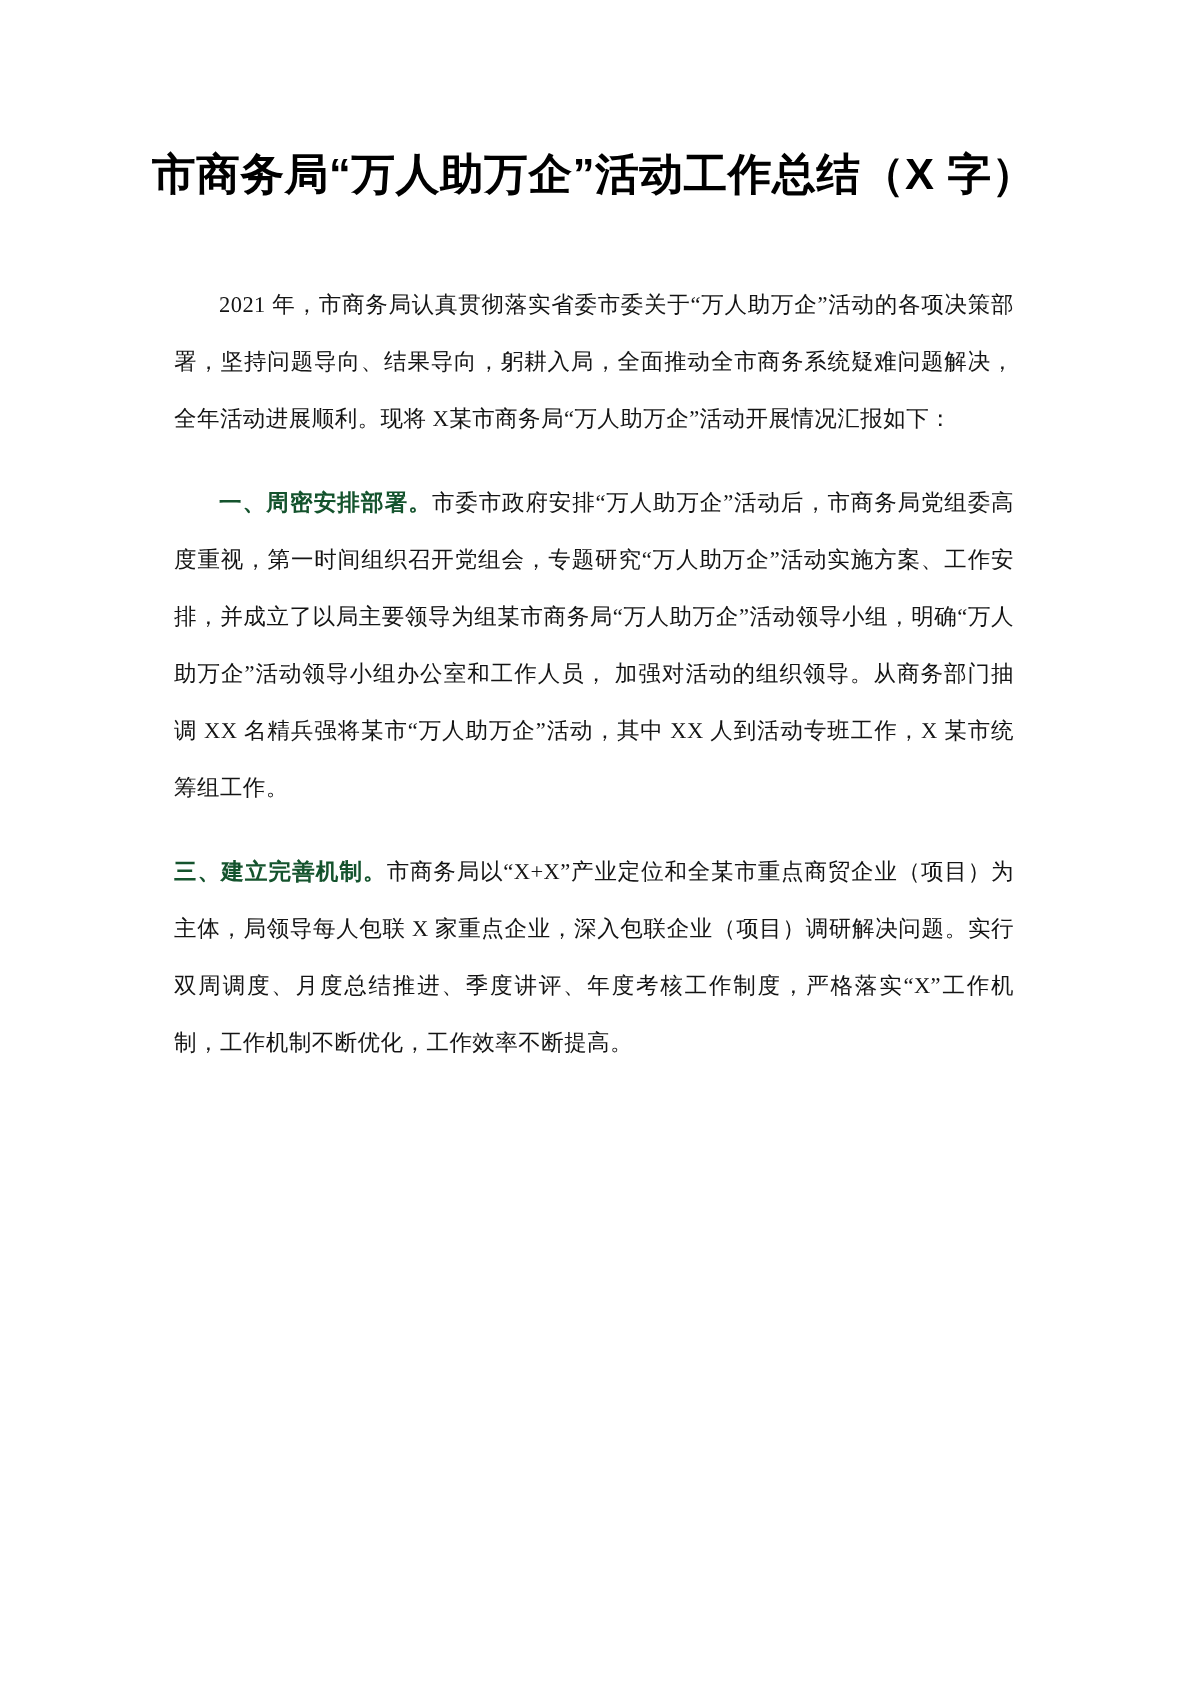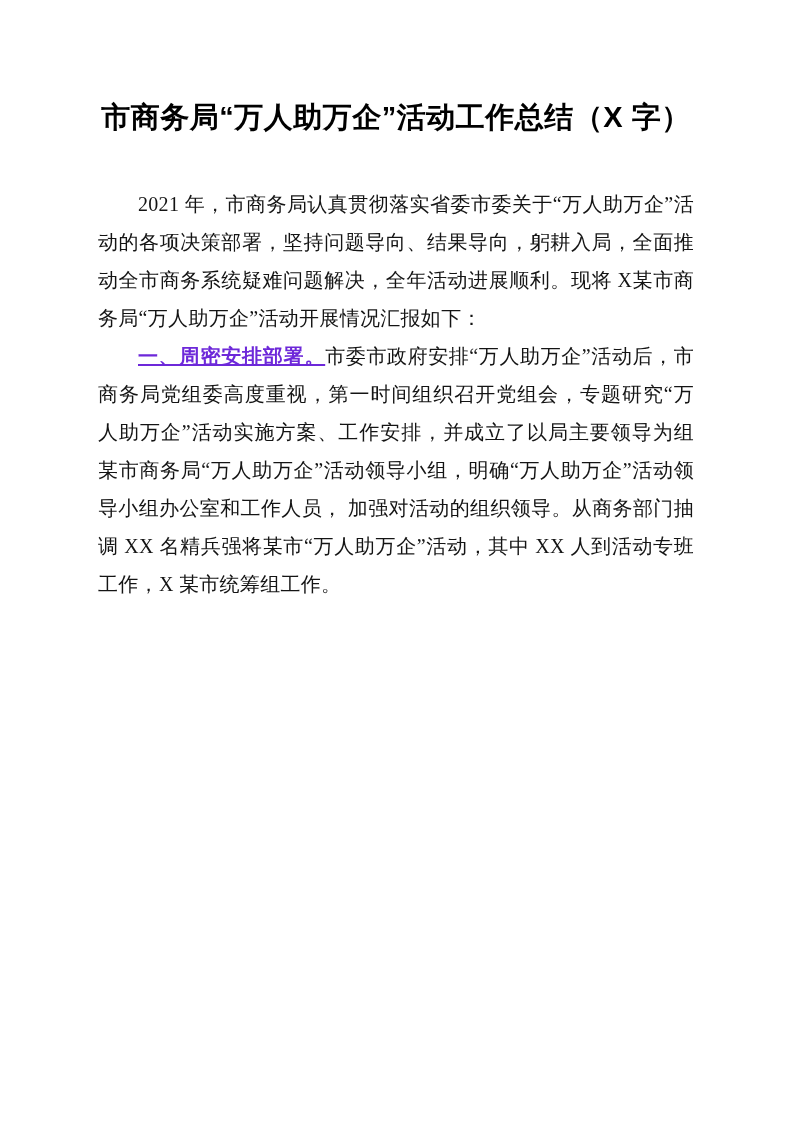--- a/index.html
+++ b/index.html
@@ -23,47 +23,47 @@
     font-weight: 700;
     font-size: 29px;
     line-height: 42px;
     text-align: center;
     letter-spacing: 0.5px;
     color: #000000;
     margin: 0 0 47px 0;
   }
   .doc-body p {
     font-family: "Liberation Serif", "DejaVu Serif", serif;
-    font-size: 20px;
+    font-size: 15px;
     line-height: 38px;
-    margin: 0;
+    margin: 18px;
     text-align: justify;
     text-justify: inter-ideograph;
     letter-spacing: 0.3px;
   }
   .para {
     text-indent: 2em;
   }
   .para.flush {
     text-indent: 0;
   }
   .lead {
     font-family: "Liberation Sans", "DejaVu Sans", sans-serif;
     font-weight: 700;
-    color: #6d28d9;
+    color: #14532d;
     letter-spacing: 0.5px;
-    text-decoration: underline;
   }
 </style>
 </head>
 <body>
 
 <div class="page">
   <h1 class="doc-title">市商务局“万人助万企”活动工作总结（X 字）</h1>
 
   <div class="doc-body">
     <p class="para"><span class="lead"></span><span>2021 年，市商务局认真贯彻落实省委市委关于“万人助万企”活动的各项决策部署，坚持问题导向、结果导向，躬耕入局，全面推动全市商务系统疑难问题解决，全年活动进展顺利。现将 X某市商务局“万人助万企”活动开展情况汇报如下：</span></p>
 
     <p class="para"><span class="lead">一、周密安排部署。</span><span>市委市政府安排“万人助万企”活动后，市商务局党组委高度重视，第一时间组织召开党组会，专题研究“万人助万企”活动实施方案、工作安排，并成立了以局主要领导为组某市商务局“万人助万企”活动领导小组，明确“万人助万企”活动领导小组办公室和工作人员， 加强对活动的组织领导。从商务部门抽调 XX 名精兵强将某市“万人助万企”活动，其中 XX 人到活动专班工作，X 某市统筹组工作。</span></p>
 
 
+    <p class="para flush"><span class="lead">三、建立完善机制。</span><span>市商务局以“X+X”产业定位和全某市重点商贸企业（项目）为主体，局领导每人包联 X 家重点企业，深入包联企业（项目）调研解决问题。实行双周调度、月度总结推进、季度讲评、年度考核工作制度，严格落实“X”工作机制，工作机制不断优化，工作效率不断提高。</span></p>
   </div>
 </div>
 
 </body></html>

